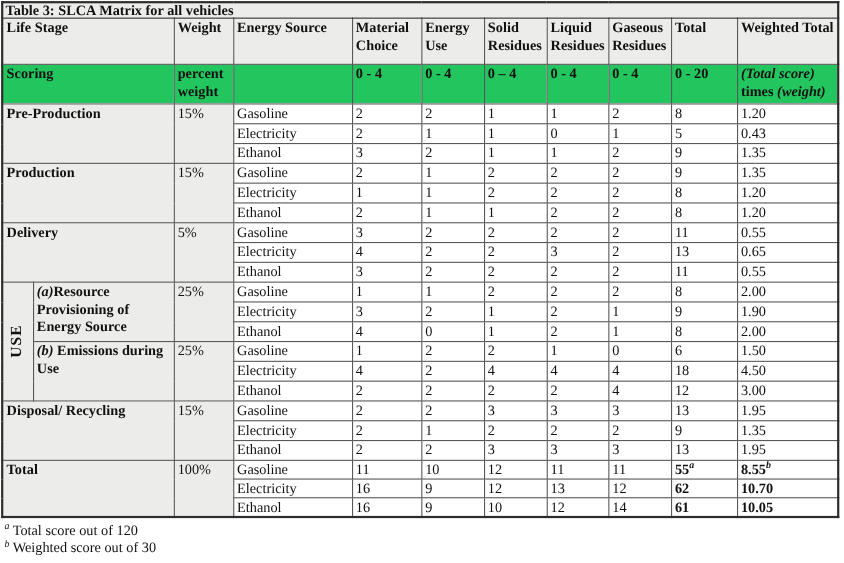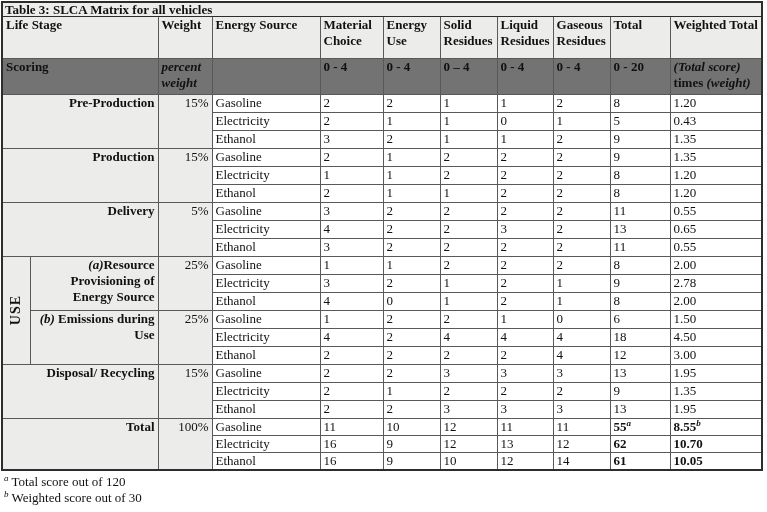--- a/index.html
+++ b/index.html
@@ -3,29 +3,29 @@
 <meta charset="utf-8">
 <style>
   html,body{margin:0;padding:0;background:#ffffff;color:#111;
     font-family:"Liberation Serif",serif;}
   .page{width:767px;height:512px;overflow:hidden;}
   table{border-collapse:collapse;table-layout:fixed;margin:1px 0 0 1px;
     border:2px solid #2d2d2d;}
   td{border:1px solid #595959;padding:0 3px;vertical-align:top;
     font-size:13px;line-height:16px;overflow:hidden;background:#ffffff;
     word-wrap:break-word;}
-  .shade{background:#ececea;text-align:right;}
+  .shade{background:#ececea;}
   .b{font-weight:bold;}
   .i{font-style:italic;}
-  .bi{font-weight:bold;font-style:italic;margin-top:29px;}
+  .bi{font-weight:bold;margin-top:29px;}
   tr.title-row td{background:#ececea;border-bottom:1px solid #2d2d2d;
     height:13px;line-height:13px;padding:0 2px;}
   .tbl-title{font-weight:bold;}
   tr.head td{font-weight:bold;background:#ececea;height:41px;}
-  tr.scoring td{height:35px;background:#737373;}
+  tr.scoring td{height:35px;background:#22c55e;}
   tr.data td{height:17px;}
   tr.total td{height:15px;}
   td.stage{font-weight:bold;}
   td.use-cell{vertical-align:middle;text-align:center;padding:0;}
   .vert{writing-mode:vertical-rl;transform:rotate(180deg);
     font-weight:bold;font-size:14px;margin:0 auto;letter-spacing:1px;}
   sup{font-size:9px;line-height:0;}
   .foot{margin:3px 0 0 4px;font-size:13px;line-height:16px;}
   .foot sup{margin-right:3px;font-style:italic;}
 </style>
@@ -194,21 +194,21 @@
     <td>2.00</td>
   </tr>
   <tr class="data">
     <td>Electricity</td>
     <td>3</td>
     <td>2</td>
     <td>1</td>
     <td>2</td>
     <td>1</td>
     <td>9</td>
-    <td>2.78</td>
+    <td>1.90</td>
   </tr>
   <tr class="data">
     <td>Ethanol</td>
     <td>4</td>
     <td>0</td>
     <td>1</td>
     <td>2</td>
     <td>1</td>
     <td>8</td>
     <td>2.00</td>

